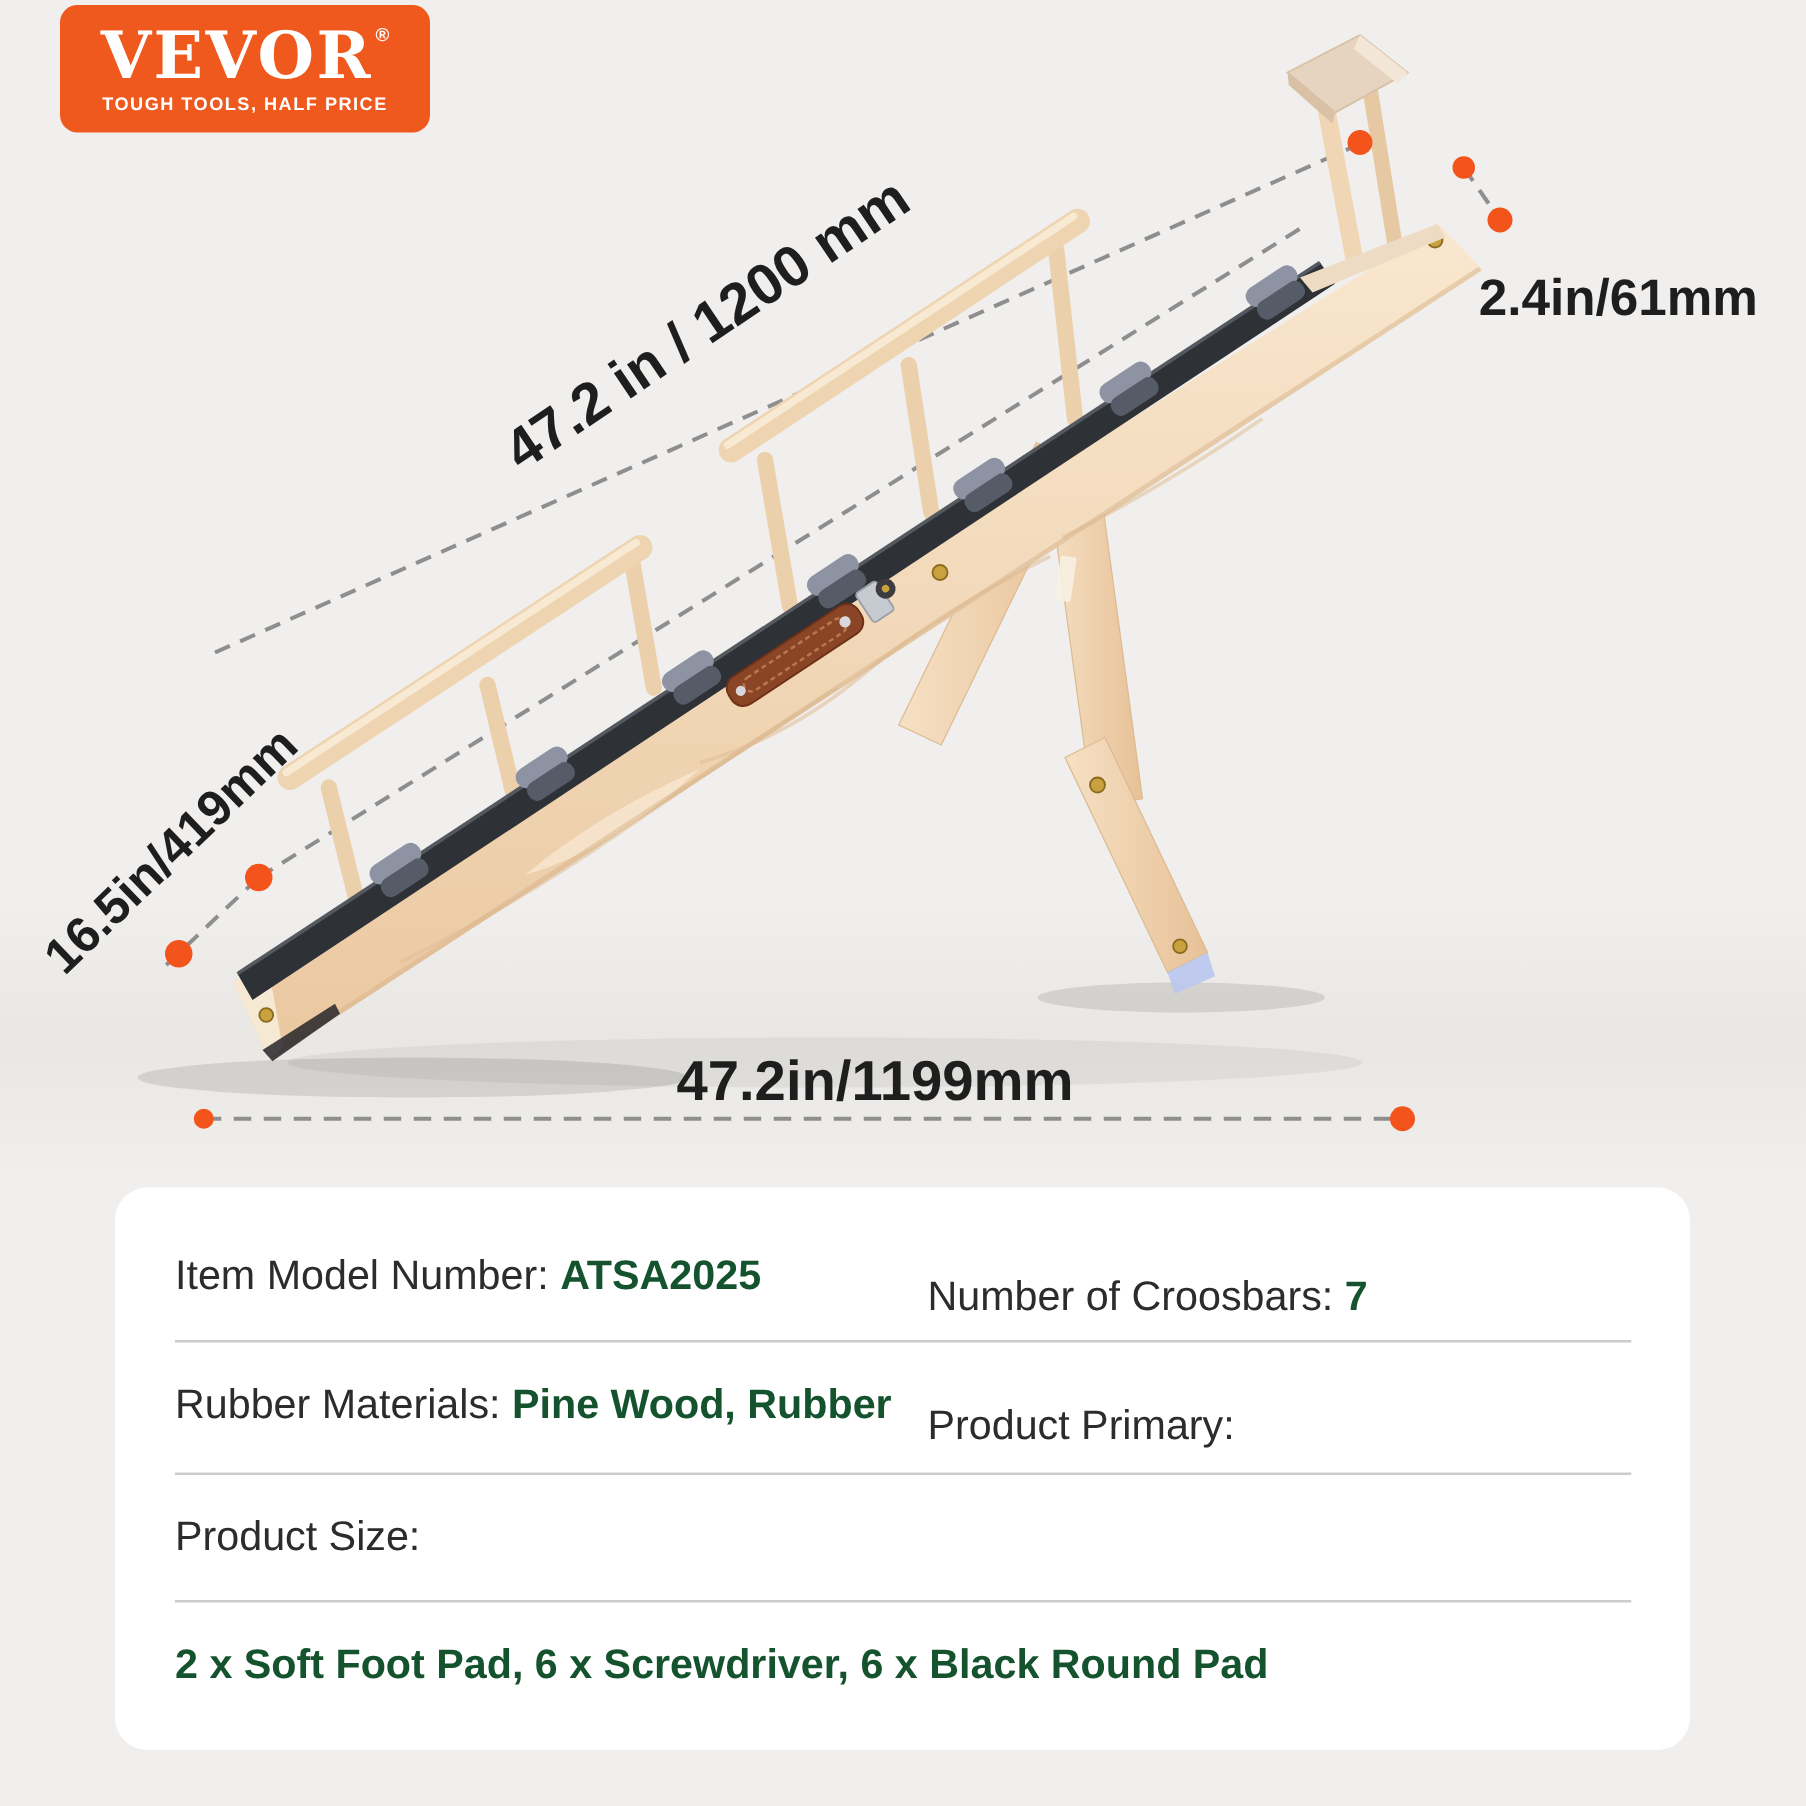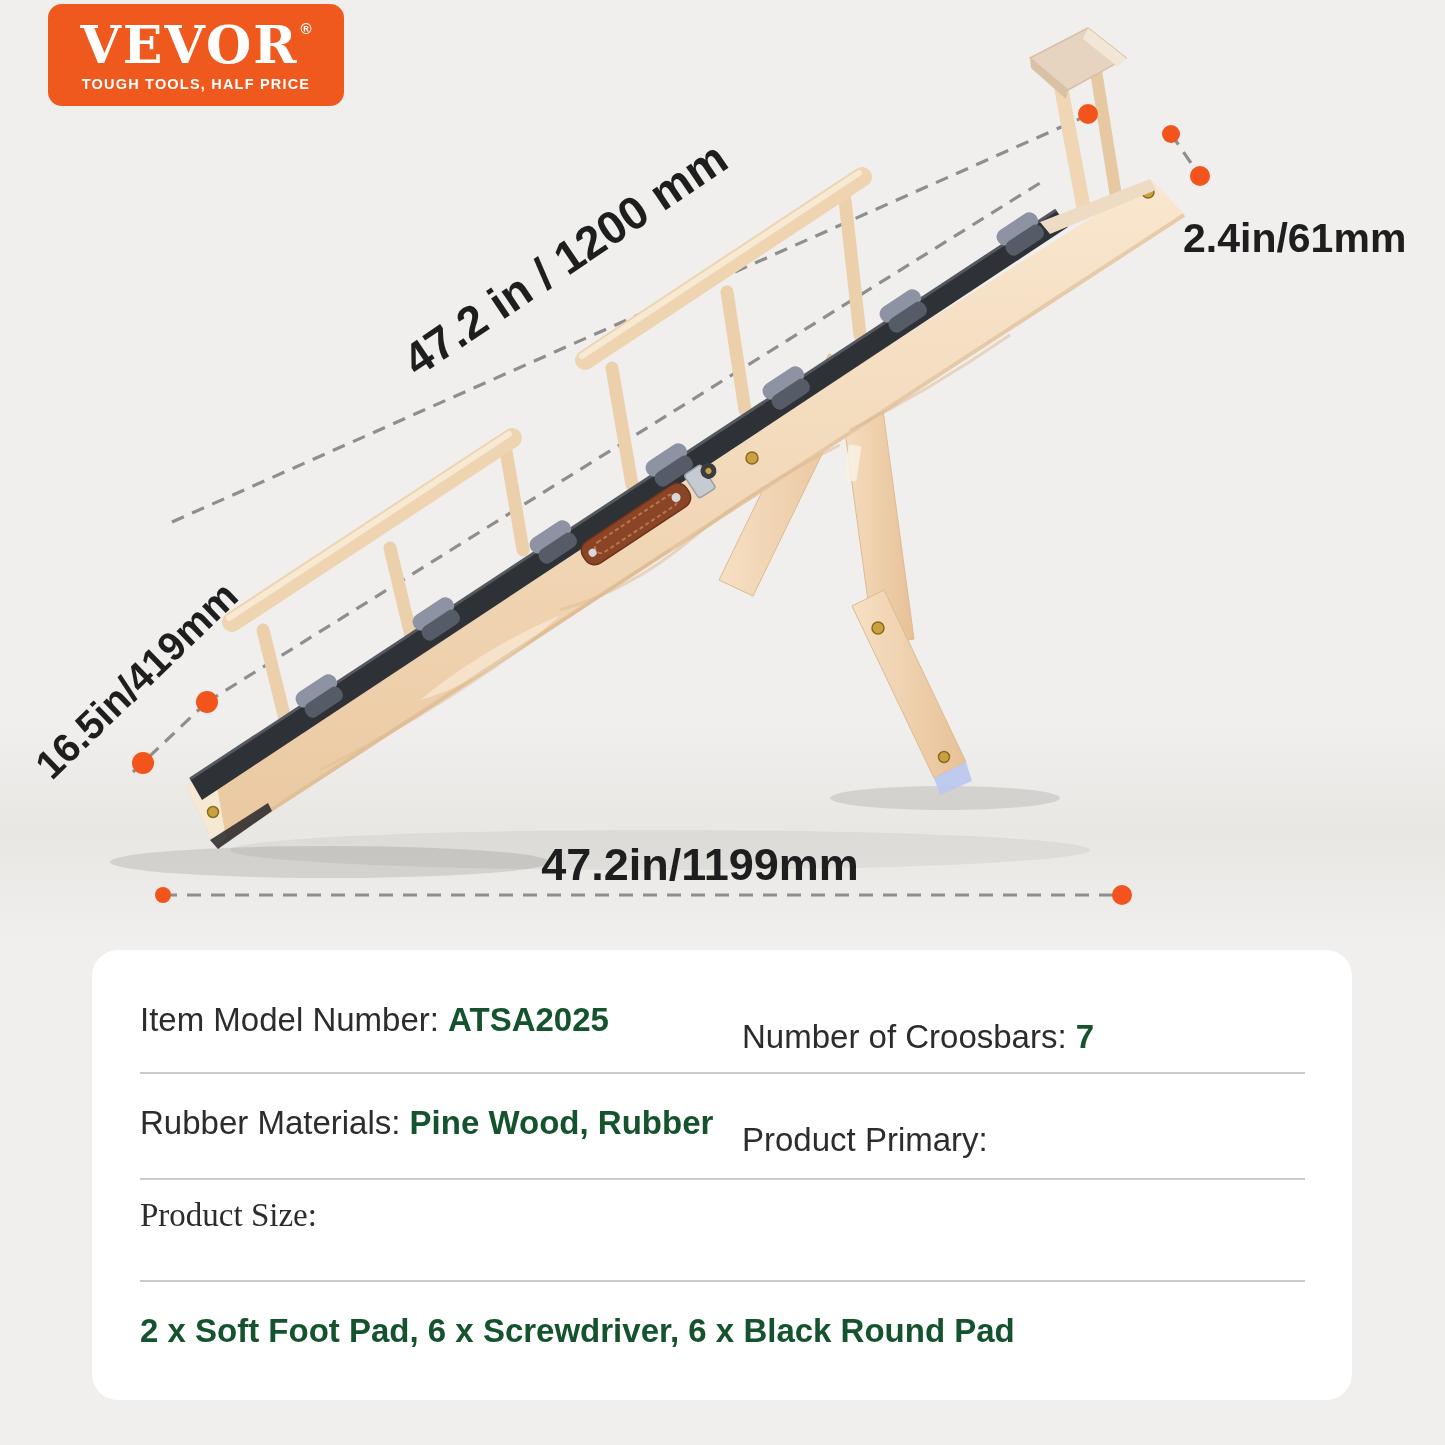--- a/index.html
+++ b/index.html
@@ -29,21 +29,21 @@
   .scene{position:absolute;left:0;top:0;width:1445px;height:945px;}
   
   .spec-card{
     position:absolute;left:92px;top:950px;width:1260px;height:450px;
     background:#ffffff;border-radius:26px;
   }
   .spec-row{position:absolute;height:40px;display:flex;align-items:center;
     font-size:33px;color:#2C2C2C;white-space:pre;}
   .spec-row .val{font-weight:bold;color:#14532d;}
   .spec-div{position:absolute;left:48px;width:1165px;height:0;border-top:2px solid #CBCBCB;}
-  .r1{top:50px;}  .r2{top:153px;} .r3{top:245px;font-family:Liberation Serif, serif;} .r4{top:361px;}
+  .r1{top:50px;}  .r2{top:153px;} .r3{top:259px;} .r4{top:361px;}
   .c1{left:48px;} .c2{left:650px;margin-top:17px;}
   .d1{top:122px;} .d2{top:228px;} .d3{top:330px;}
 </style>
 </head>
 <body>
 
 <div class="logo">
   <div class="brand-row">
     <span class="brand">VEVOR</span>
     <span class="reg">®</span>

